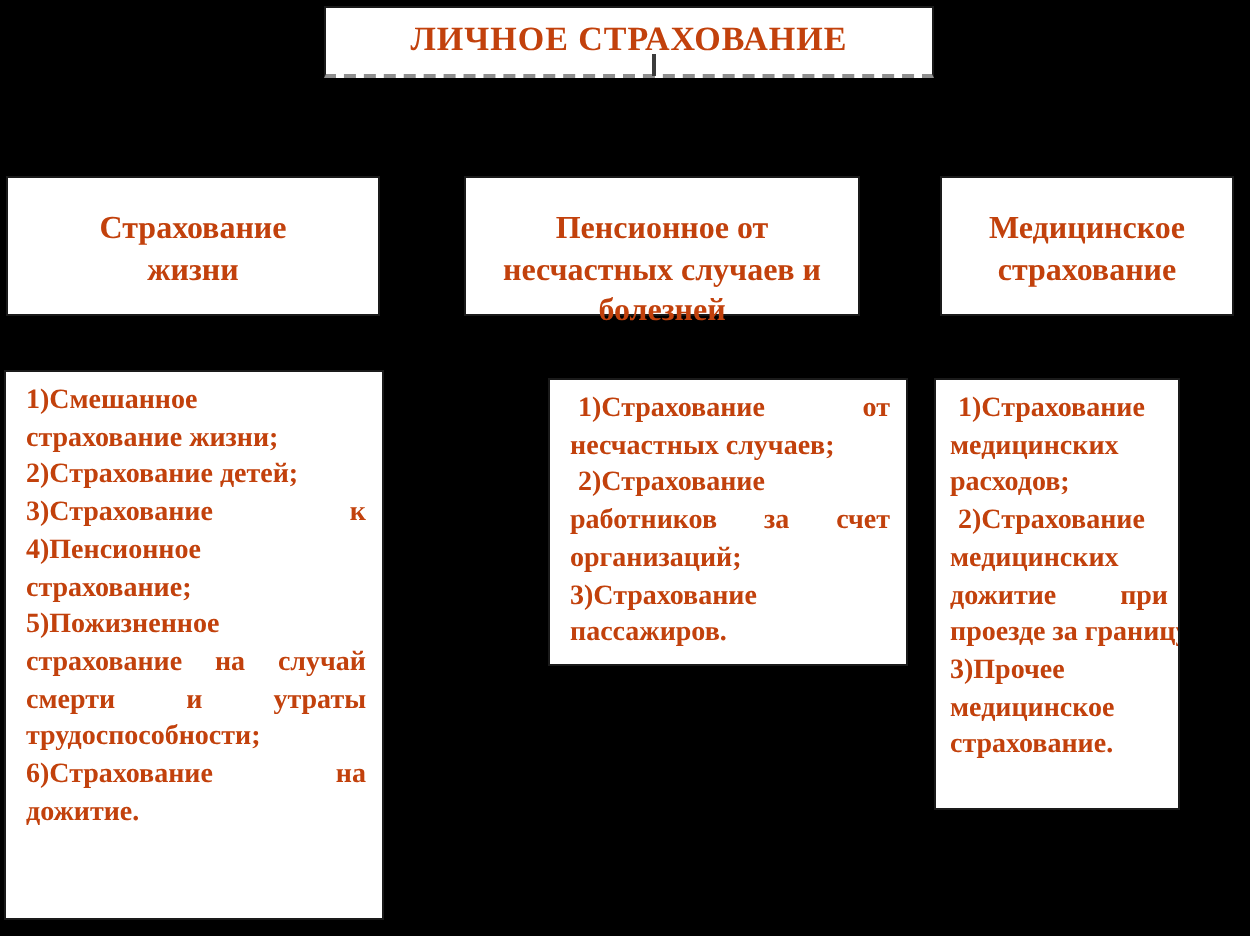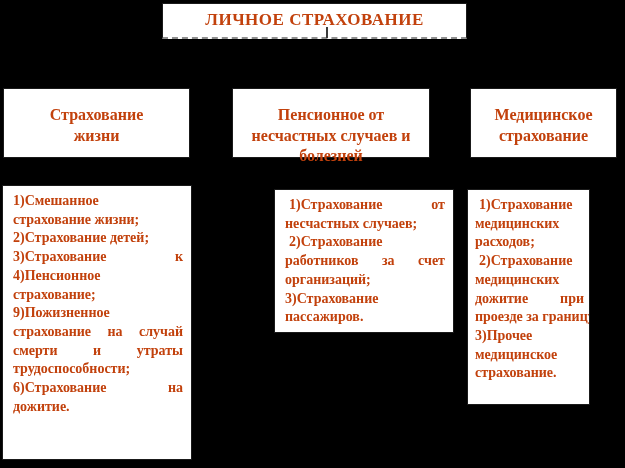--- a/index.html
+++ b/index.html
@@ -108,21 +108,21 @@
     <div class="hline">страхование</div>
   </div>
 
   <div class="box det det-life">
     <div class="line">1)Смешанное</div>
     <div class="line">страхование жизни;</div>
     <div class="line">2)Страхование детей;</div>
     <div class="line j">3)Страхование к</div>
     <div class="line">4)Пенсионное</div>
     <div class="line">страхование;</div>
-    <div class="line">9)Пожизненное</div>
+    <div class="line">5)Пожизненное</div>
     <div class="line j">страхование на случай</div>
     <div class="line j">смерти и утраты</div>
     <div class="line">трудоспособности;</div>
     <div class="line j">6)Страхование на</div>
     <div class="line">дожитие.</div>
   </div>
 
   <div class="box det det-accident">
     <div class="line j ind">1)Страхование от</div>
     <div class="line">несчастных случаев;</div>

